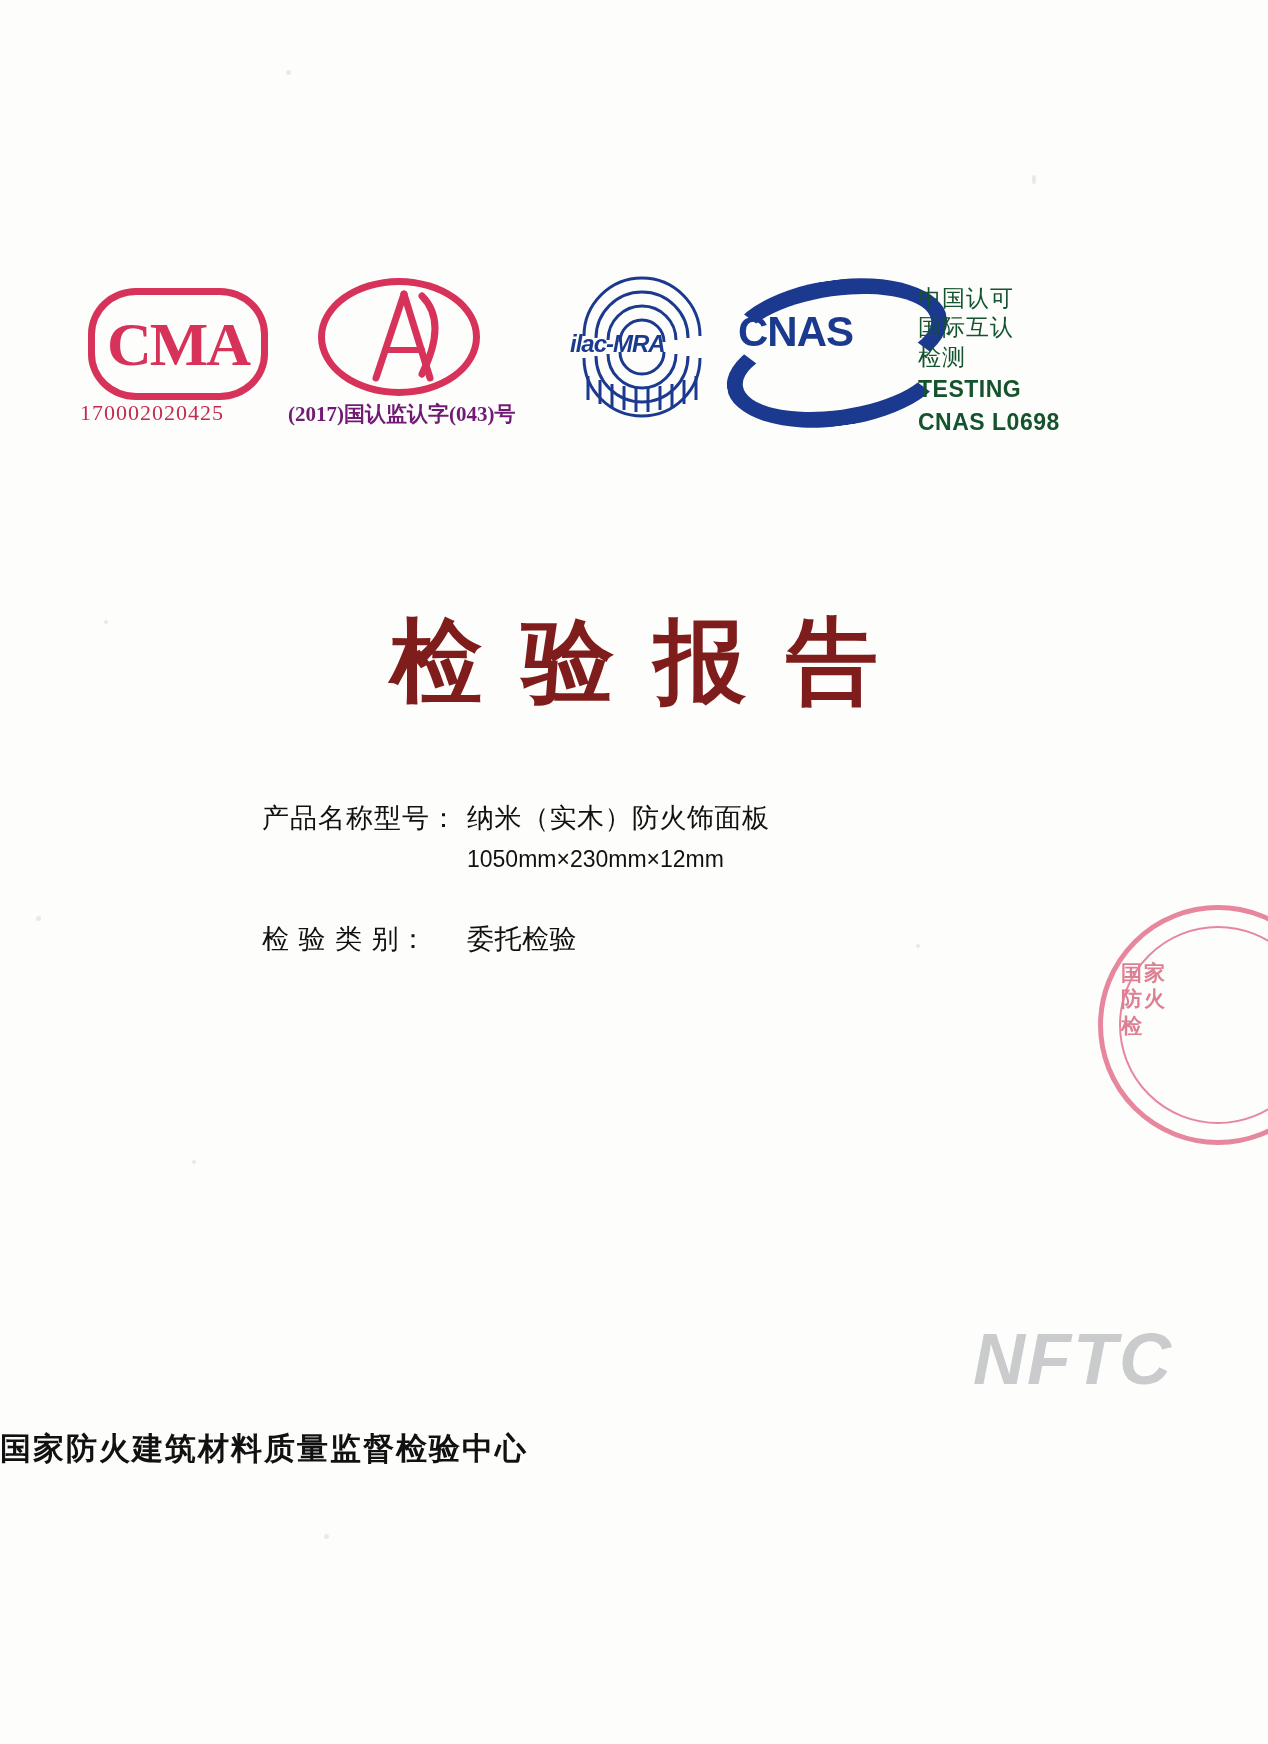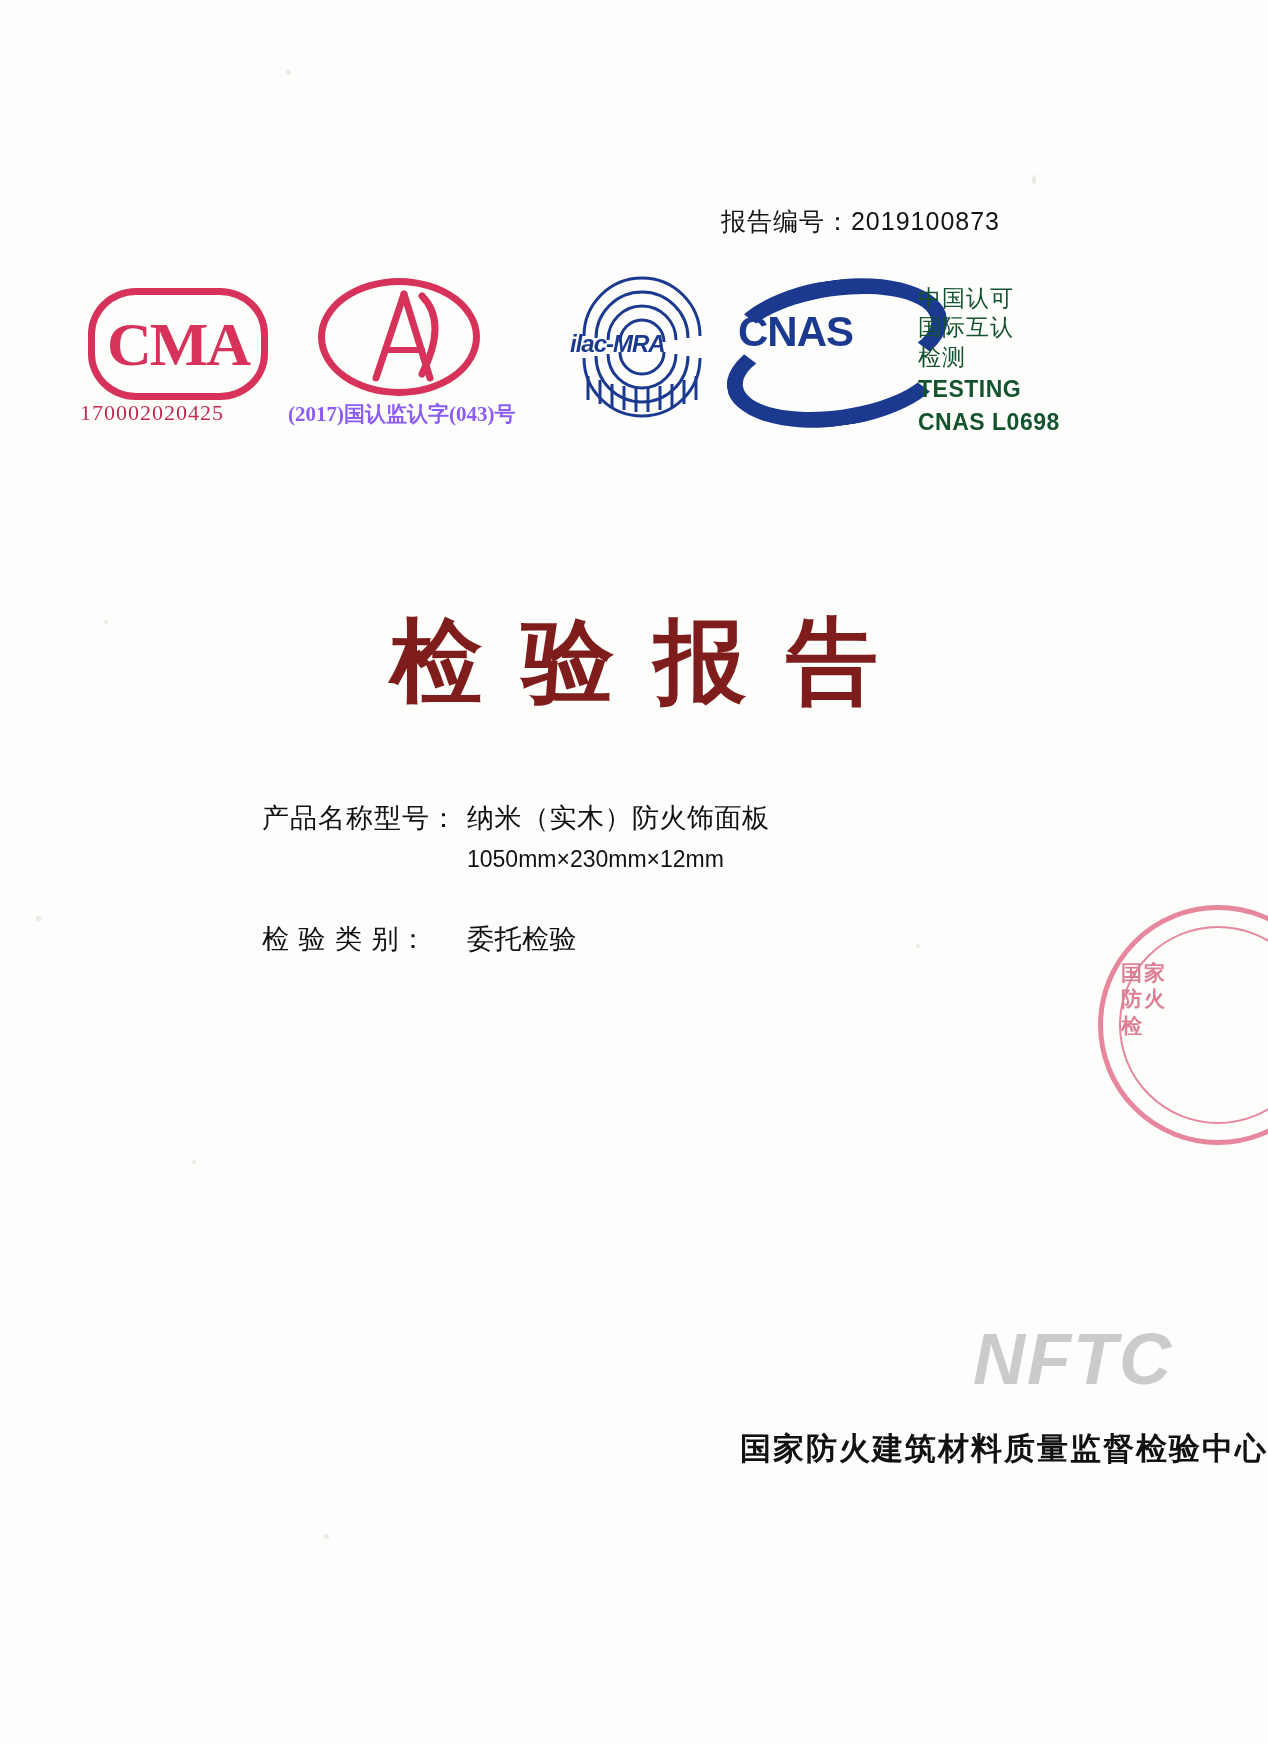--- a/index.html
+++ b/index.html
@@ -103,21 +103,21 @@
   }
   .cal .glyph {
     position: absolute;
     left: 0; top: 0; width: 100%; height: 100%;
   }
   .cal-code {
     position: absolute;
     left: 288px;
     top: 128px;
     font-size: 21px;
-    color: #8b5cf6;
+    color: #701a75;
     font-weight: bold;
     font-family: "Liberation Serif", "DejaVu Serif", serif;
   }
 
   
   .ilac {
     position: absolute;
     left: 562px;
     top: 0px;
     width: 160px;
@@ -254,21 +254,21 @@
     color: #c9cbcd;
     letter-spacing: 2px;
     font-family: "Liberation Sans", "DejaVu Sans", sans-serif;
   }
 
   .org-name {
     position: absolute;
     top: 1428px;
     left: 0;
     width: 1268px;
-    text-align: right;
+    text-align: left;
     font-size: 31px;
     font-weight: bold;
     letter-spacing: 2px;
     color: #111;
   }
 
   
   .stamp {
     position: absolute;
     right: -70px;
@@ -304,21 +304,20 @@
 <div class="page">
 
   <div class="speck" style="left:286px;top:70px;width:5px;height:5px;"></div>
   <div class="speck" style="left:1032px;top:175px;width:4px;height:9px;"></div>
   <div class="speck" style="left:36px;top:916px;width:5px;height:5px;"></div>
   <div class="speck" style="left:104px;top:620px;width:4px;height:4px;"></div>
   <div class="speck" style="left:916px;top:944px;width:4px;height:4px;"></div>
   <div class="speck" style="left:324px;top:1534px;width:5px;height:5px;"></div>
   <div class="speck" style="left:192px;top:1160px;width:4px;height:4px;"></div>
 
-  <div class="report-no">报告编号：2019100873</div>
 
   <div class="logos">
 
     <div class="cma">
       <div class="ring"></div>
       <div class="letters">CMA</div>
     </div>
     <div class="cma-code">170002020425</div>
 
     <div class="cal">

